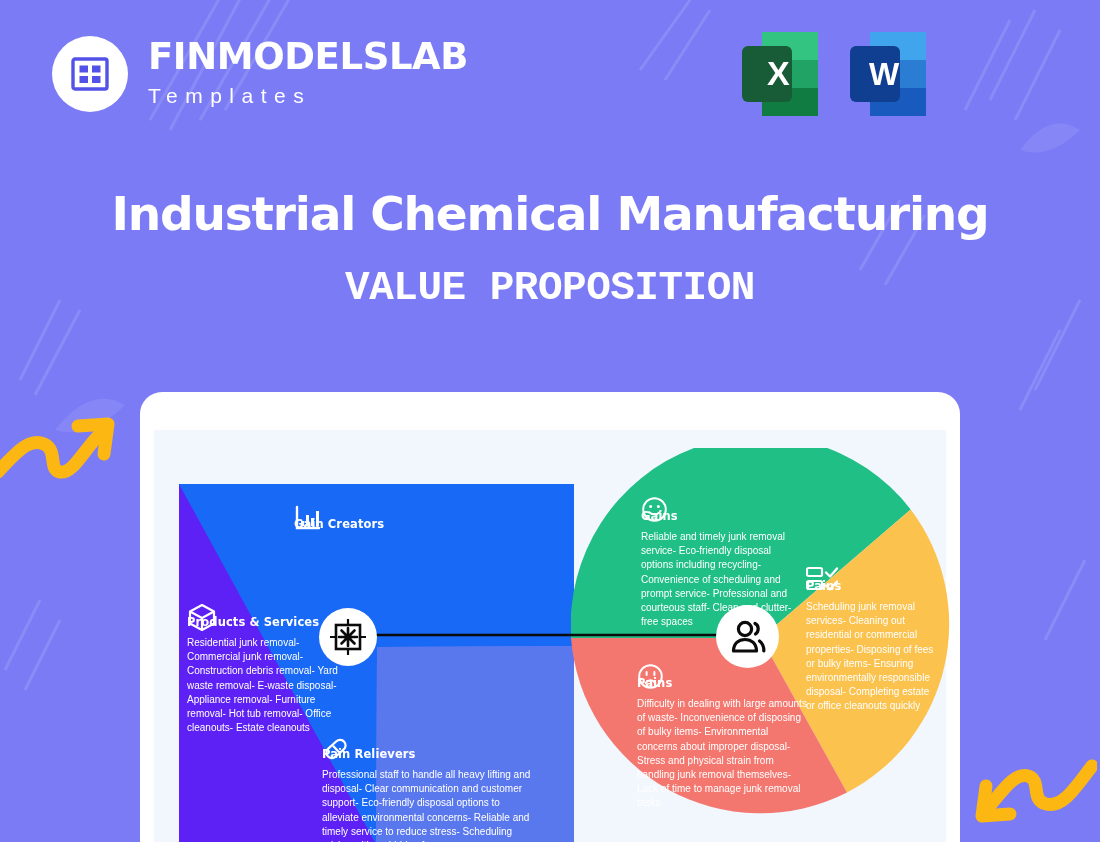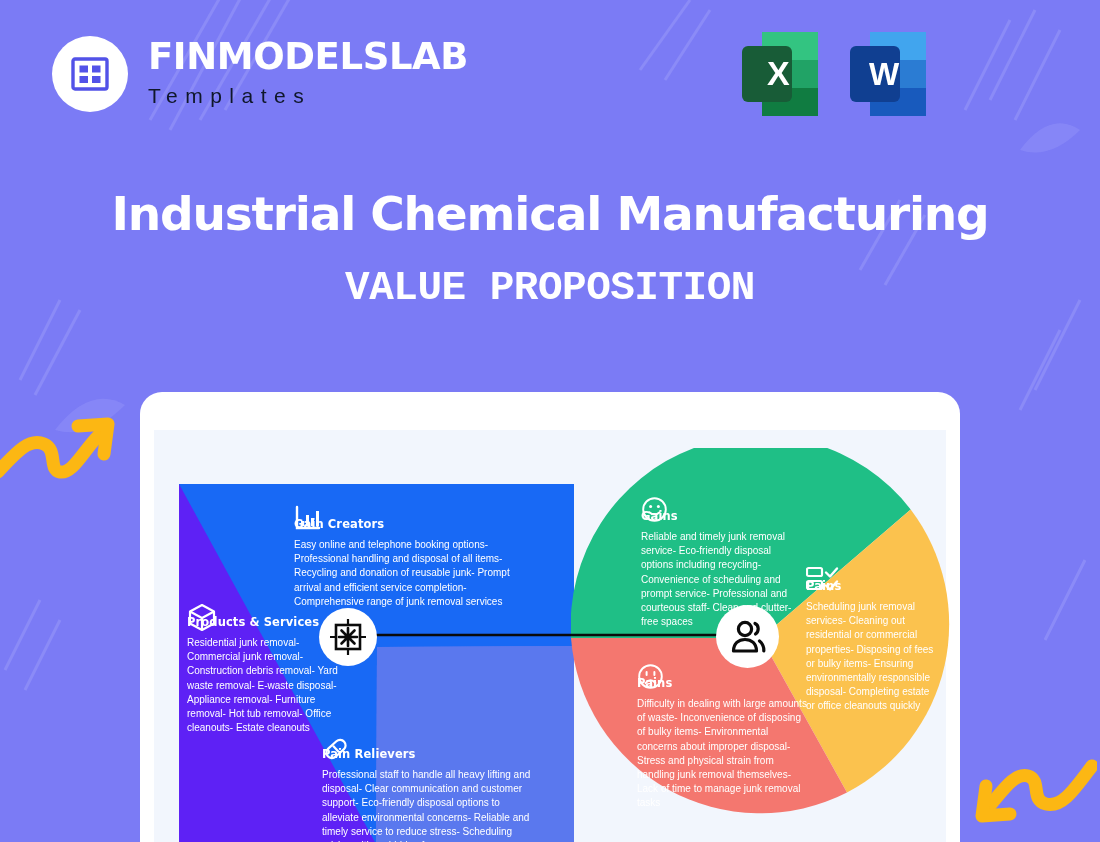--- a/index.html
+++ b/index.html
@@ -52,21 +52,21 @@
     font-weight: 700;
     letter-spacing: -0.4px;
     color: #ffffff;
     line-height: 1;
     font-family: "DejaVu Sans", sans-serif;
   }
   #brand-sub {
     font-size: 21px;
     font-weight: 400;
     letter-spacing: 7.5px;
-    color: #0f172a;
+    color: #ffffff;
     line-height: 1;
     margin-top: 10px;
     font-family: "Liberation Sans", sans-serif;
   }
 
   #office-icons {
     position: absolute;
     right: 48px; top: 30px;
     display: flex;
     gap: 28px;
@@ -293,21 +293,20 @@
         <span class="ico">
           <svg width="27" height="27" viewBox="0 0 27 27">
             <path d="M3 3 L3 24 L25 24" fill="none" stroke="#fff" stroke-width="2.4" stroke-linecap="round"></path>
             <rect x="7" y="17" width="3" height="5" fill="#fff"></rect>
             <rect x="12" y="11" width="3" height="11" fill="#fff"></rect>
             <rect x="17" y="14" width="3" height="8" fill="#fff"></rect>
             <rect x="22" y="7" width="3" height="15" fill="#fff"></rect>
           </svg>
         </span>
         <h4>Gain Creators</h4>
-        <p>Easy online and telephone booking options- Professional handling and disposal of all items- Recycling and donation of reusable junk- Prompt arrival and efficient service completion- Comprehensive range of junk removal services</p>
       </div>
 
       <div class="blk" id="blk-products">
         <span class="ico">
           <svg width="30" height="30" viewBox="0 0 30 30">
             <path d="M15 3 L27 9.5 L27 21.5 L15 28 L3 21.5 L3 9.5 Z" fill="none" stroke="#fff" stroke-width="2.2" stroke-linejoin="round"></path>
             <path d="M3 9.5 L15 16 L27 9.5" fill="none" stroke="#fff" stroke-width="2.2" stroke-linejoin="round"></path>
             <path d="M15 16 L15 28" fill="none" stroke="#fff" stroke-width="2.2"></path>
           </svg>
         </span>

